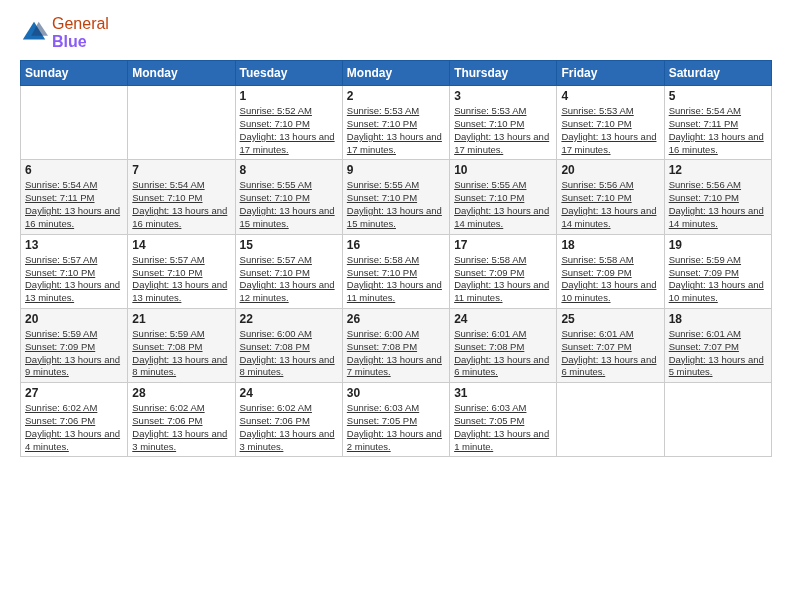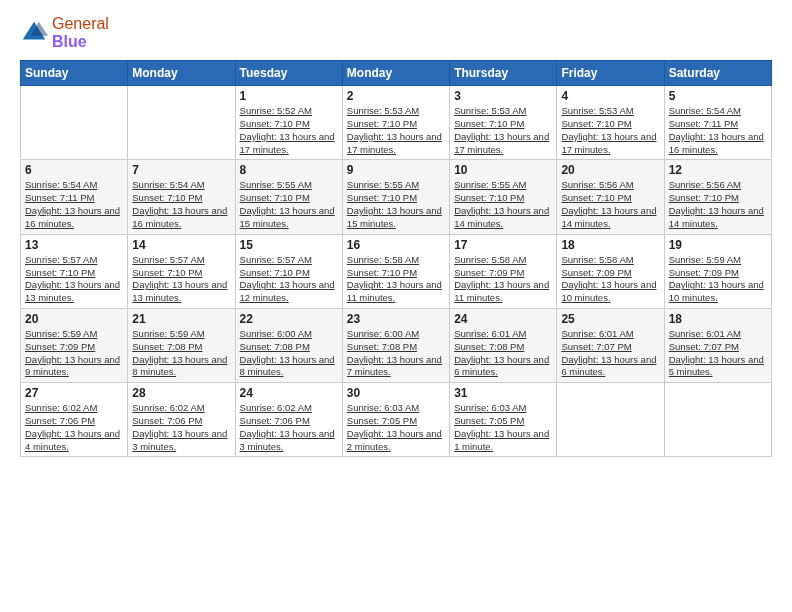--- a/index.html
+++ b/index.html
@@ -257,21 +257,21 @@
 Sunset: 7:08 PM
 Daylight: 13 hours and 8 minutes.</div>
           </td>
           <td>
             <span class="day-number">22</span>
             <div class="day-info">Sunrise: 6:00 AM
 Sunset: 7:08 PM
 Daylight: 13 hours and 8 minutes.</div>
           </td>
           <td>
-            <span class="day-number">23</span>
+            <span class="day-number">26</span>
             <div class="day-info">Sunrise: 6:00 AM
 Sunset: 7:08 PM
 Daylight: 13 hours and 7 minutes.</div>
           </td>
           <td>
             <span class="day-number">24</span>
             <div class="day-info">Sunrise: 6:01 AM
 Sunset: 7:08 PM
 Daylight: 13 hours and 6 minutes.</div>
           </td>

